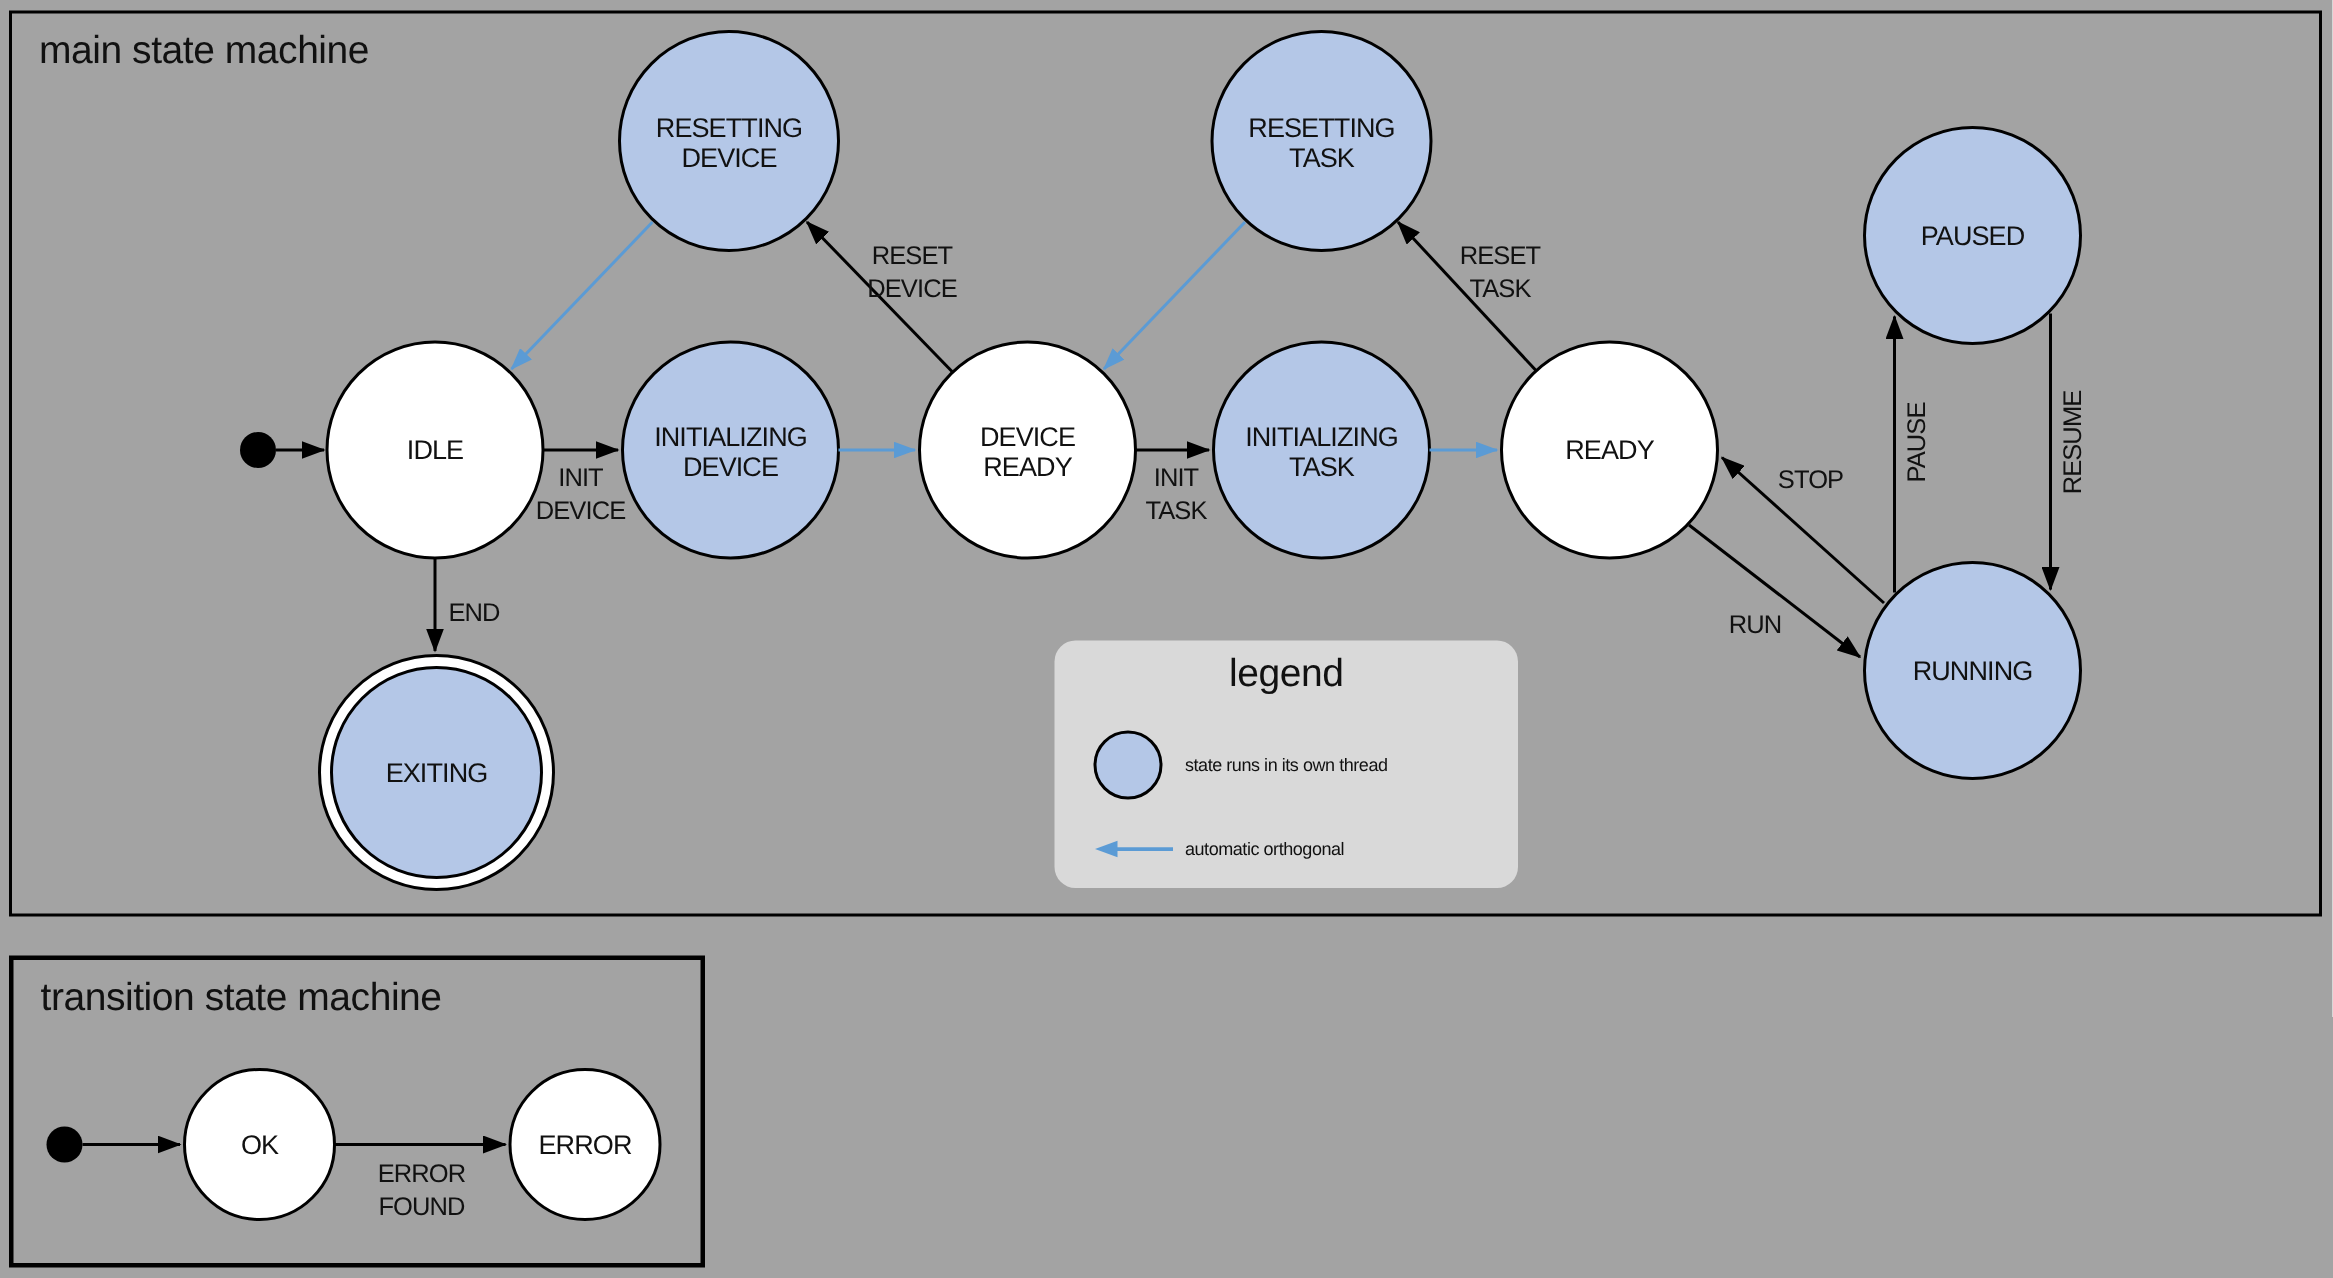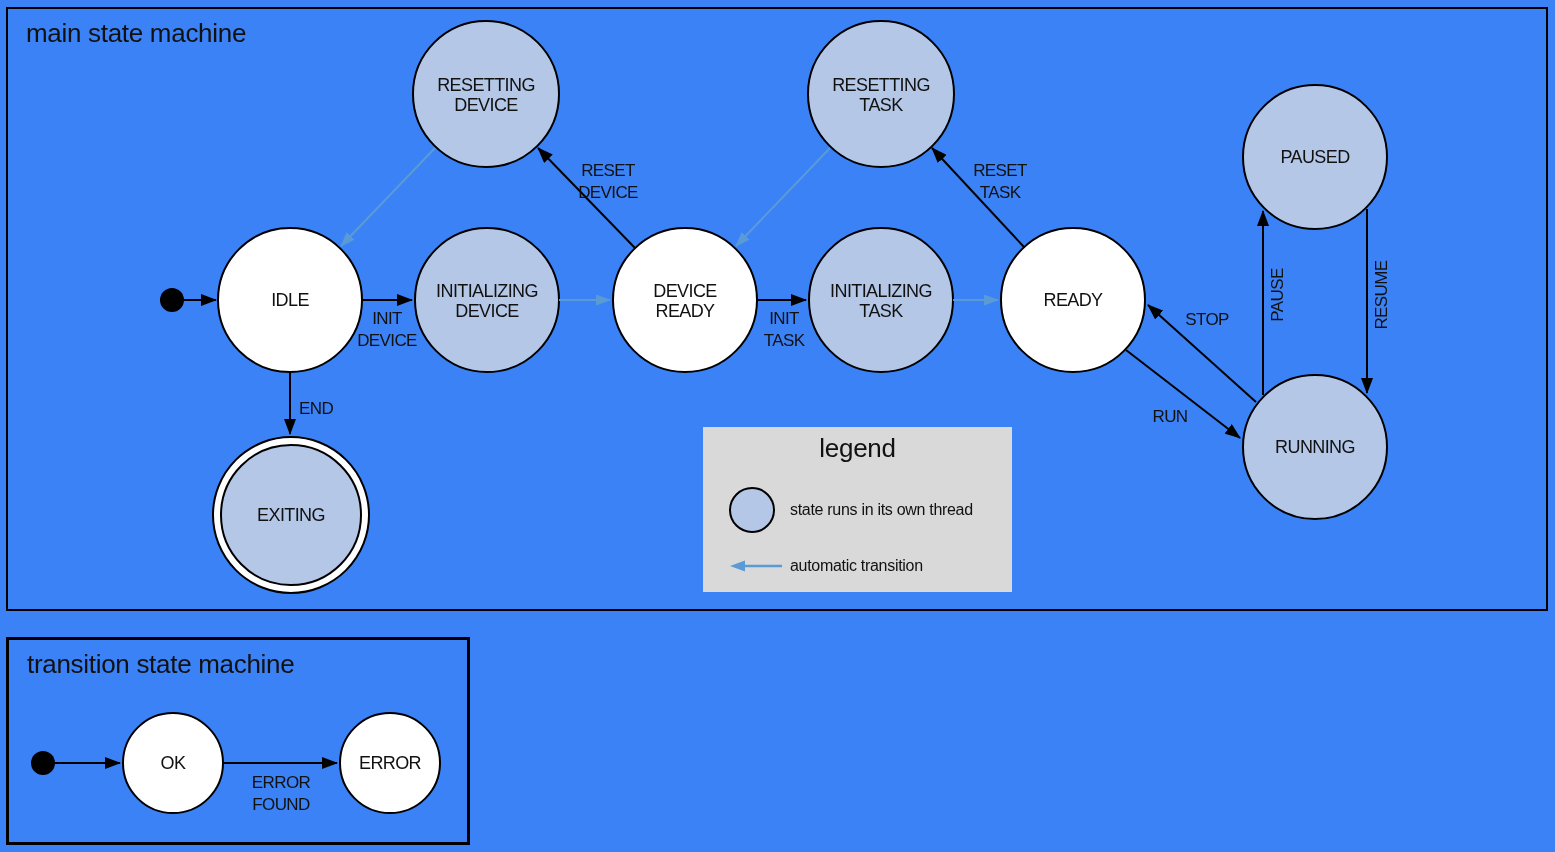--- a/index.html
+++ b/index.html
@@ -1,37 +1,38 @@
 <!DOCTYPE html>
 <html><head>
 <meta charset="utf-8">
 <style>
   html,body { margin:0; padding:0; background:#fff; }
   .stage {
-    position:relative; width:1555px; height:852px; background:#3b82f6;
+    position:relative; width:1555px; height:852px; background:#a3a3a3;
     font-family:"Liberation Sans", sans-serif; color:#111; overflow:hidden;text-decoration:underline;
   }
   .box { position:absolute; box-sizing:border-box; background:transparent; }
   .main-box  { left:6px; top:7px;  width:1542px; height:604px; border:2px solid #000; }
   .orth-box  { left:6px; top:637px; width:464px; height:208px; border:3px solid #000; }
   .box-title { font-size:26px; line-height:1.1; color:#111; padding:10px 0 0 18px; letter-spacing:-0.3px; }
   svg.diagram { position:absolute; left:0; top:0; }
   .sl { font-family:"Liberation Sans",sans-serif; font-size:18px; letter-spacing:-0.6px; fill:#111; text-anchor:middle; }
   .el { font-family:"Liberation Sans",sans-serif; font-size:17px; letter-spacing:-0.6px; fill:#111; text-anchor:middle; }
   .el-start { text-anchor:start; }
   .legend {
     position:absolute; left:703px; top:427px; width:309px; height:165px;
     background:#d9d9d9;
+    border-radius:14px;
   }
   .legend-title { position:absolute; top:6px; left:0; width:100%; text-align:center; font-size:26px; letter-spacing:-0.3px; }
   .legend-circle {
     position:absolute; left:26px; top:60px; width:42px; height:42px;
     border:2px solid #000; border-radius:50%; background:#b4c7e7;
   }
-  .legend-label { position:absolute; left:87px; font-size:16px; letter-spacing:-0.3px; display:flex; align-items:center; }
+  .legend-label { position:absolute; left:87px; font-size:12px; letter-spacing:-0.3px; display:flex; align-items:center; }
   .legend-label-thread { top:60px; height:46px; }
   .legend-label-auto { top:130px; height:18px; }
   .legend-arrow-svg { position:absolute; left:25px; top:130px; }
 </style>
 </head>
 <body>
 
 <div class="stage">
 
   <div class="box main-box">
@@ -126,16 +127,16 @@
   </svg>
 
   <div class="legend">
     <div class="legend-title">legend</div>
     <div class="legend-circle"></div>
     <div class="legend-label legend-label-thread">state runs in its own thread</div>
     <svg class="legend-arrow-svg" width="58" height="18">
       <line x1="14" y1="9" x2="54" y2="9" stroke="#5b9bd5" stroke-width="2.5"></line>
       <polygon points="2,9 17,3.5 17,14.5" fill="#5b9bd5"></polygon>
     </svg>
-    <div class="legend-label legend-label-auto">automatic transition</div>
+    <div class="legend-label legend-label-auto">automatic orthogonal</div>
   </div>
 
 </div>
 
 </body></html>

